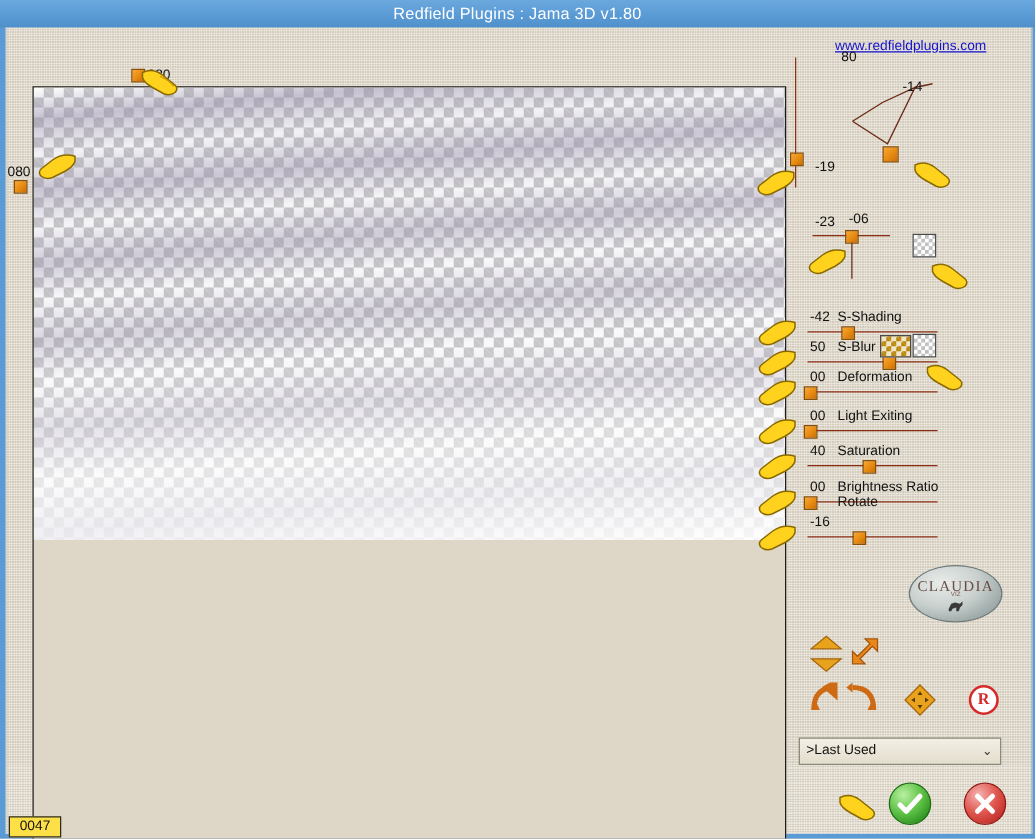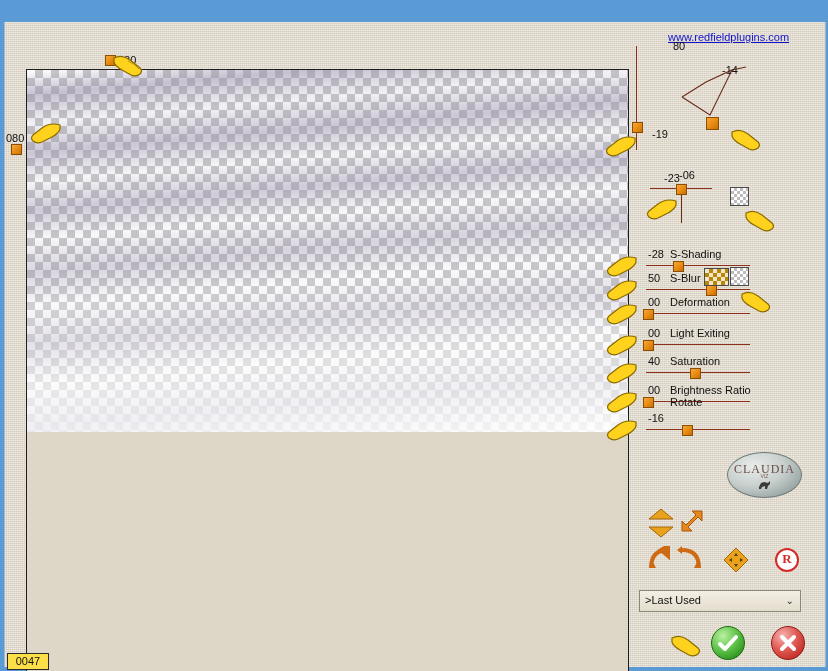--- a/index.html
+++ b/index.html
@@ -153,20 +153,23 @@
     text-align:center;line-height:18px;
   }
 
   .handcursor{position:absolute;width:36px;height:26px;}
 </style>
 </head>
 <body>
 
 <div id="app">
 
+  <div id="titlebar">
+    <span>Redfield Plugins : Jama 3D  v1.80</span>
+  </div>
 
   <div id="panel">
 
     <div id="previewFrame">
       <div id="checker"></div>
       <div id="waves"></div>
       <div id="emptyArea"></div>
     </div>
 
     <div class="handle" style="left:100px;top:33px;"></div>
@@ -197,36 +200,36 @@
     <polyline points="22,37 46,22 72,10 50,55 22,37" fill="none" stroke="#6b2a18" stroke-width="1.1"></polyline>
     <line x1="72" y1="10" x2="86" y2="7" stroke="#6b2a18" stroke-width="1.1"></line>
   </svg>
   <div class="val" style="left:722px;top:64px;text-align:right;">-14</div>
   <div class="val" style="left:652px;top:128px;">-19</div>
   <div class="handle" style="left:706px;top:117px;width:11px;height:11px;"></div>
   <svg class="handcursor" style="left:728px;top:126px;" viewBox="0 0 36 26">
     <path d="M4 6 Q12 2 20 8 L30 16 Q33 19 30 22 Q26 25 21 23 L12 18 Q5 14 4 10 Z" fill="#ffd21e" stroke="#8a6a00" stroke-width="1.2"></path>
   </svg>
 
-  <div class="val" style="left:652px;top:172px;margin-left:12px;">-23</div>
+  <div class="val" style="left:652px;top:172px;">-23</div>
   <div class="val" style="left:679px;top:169px;">-06</div>
   <div style="position:absolute;left:650px;top:188px;width:62px;height:1px;background:#8b2f16;"></div>
   <div style="position:absolute;left:681px;top:188px;width:1px;height:35px;background:#6b2a18;"></div>
   <div class="handle" style="left:676px;top:184px;"></div>
   <svg class="handcursor" style="left:644px;top:196px;" viewBox="0 0 36 26">
     <path d="M32 5 Q22 2 14 8 L5 15 Q2 18 5 21 Q9 24 14 22 L24 17 Q31 13 32 9 Z" fill="#ffd21e" stroke="#8a6a00" stroke-width="1.2"></path>
   </svg>
 
   <div class="ckbtn" style="left:730px;top:187px;"></div>
   <svg class="handcursor" style="left:742px;top:207px;" viewBox="0 0 36 26">
     <path d="M4 6 Q12 2 20 8 L30 16 Q33 19 30 22 Q26 25 21 23 L12 18 Q5 14 4 10 Z" fill="#ffd21e" stroke="#8a6a00" stroke-width="1.2"></path>
   </svg>
 
   <div id="sliderList">
-      <div class="val" style="left: 648px; top: 248px;">-28</div>
+      <div class="val" style="left: 648px; top: 248px;">-42</div>
       <div class="lbl" style="left: 670px; top: 248px;">S-Shading</div>
       <div class="srow" style="top: 265px;">
         <div class="strack"></div>
       </div>
       <div class="shandle" style="position: absolute; left: 673px; top: 261px;"></div>
       <svg viewBox="0 0 36 26" class="handcursor" style="left: 604px; top: 253px;">
         <path d="M32 5 Q22 2 14 8 L5 15 Q2 18 5 21 Q9 24 14 22 L24 17 Q31 13 32 9 Z" fill="#ffd21e" stroke="#8a6a00" stroke-width="1.2"></path>
       </svg>
       <div class="val" style="left: 648px; top: 272px;">50</div>
       <div class="lbl" style="left: 670px; top: 272px;">S-Blur</div>

